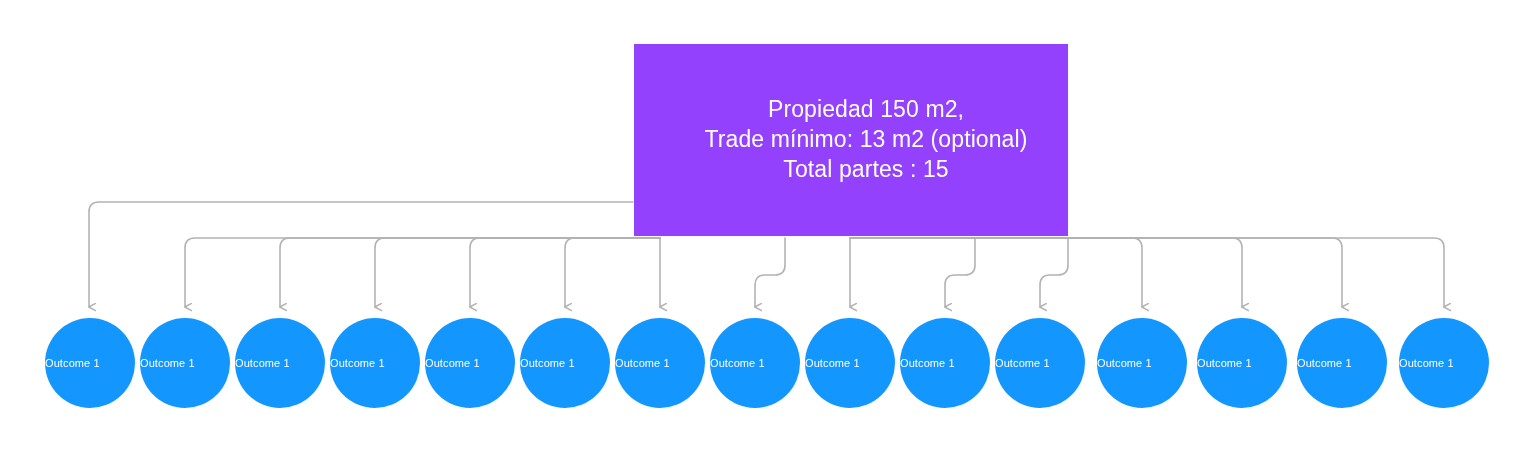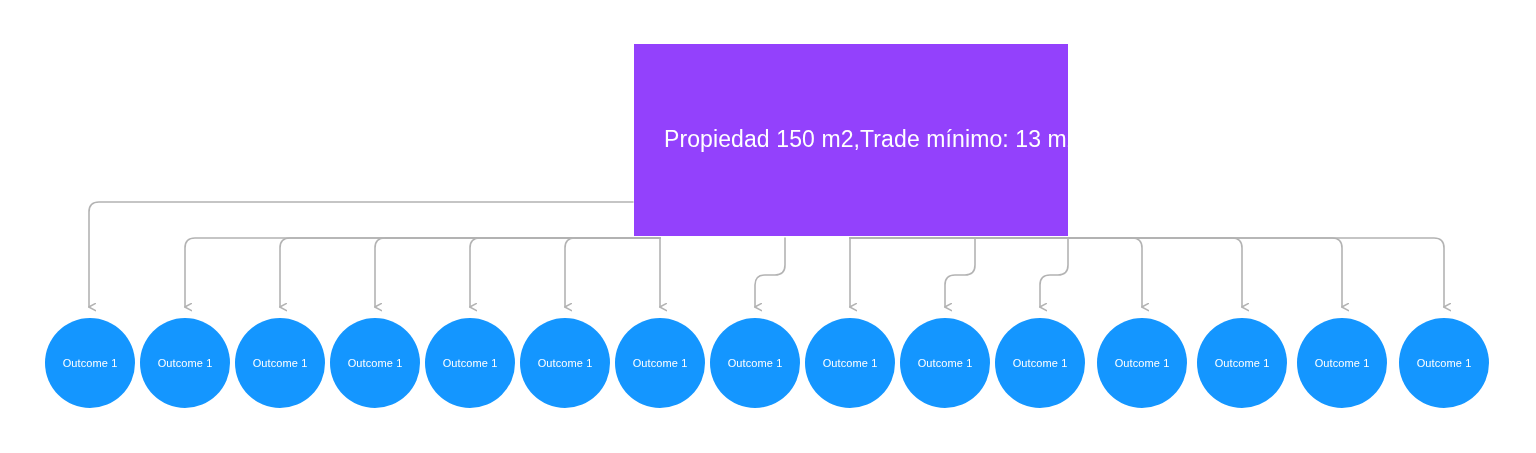--- a/index.html
+++ b/index.html
@@ -22,39 +22,41 @@
     position: absolute;
     left: 0;
     top: 0;
     width: 1536px;
     height: 453px;
   }
   .root-node {
     position: absolute;
     box-sizing: border-box;
     display: flex;
+    flex-direction: column;
     align-items: center;
+    justify-content: center;
     color: #ffffff;
     text-align: center;
     line-height: 1.30;
     font-size: 23px;
     letter-spacing: 0.1px;
     z-index: 3;
     padding-left: 30px;
   }
   .root-line {
     display: block;
     white-space: nowrap;
   }
   .leaf-node {
     position: absolute;
     border-radius: 50%;
     display: flex;
     align-items: center;
-    justify-content: center;
+    justify-content: flex-start;
     color: #ffffff;
     font-size: 11px;
     letter-spacing: 0.1px;
     z-index: 2;
   }
   .leaf-label {
     pointer-events: none;
     white-space: nowrap;
   }
 </style>
@@ -84,20 +86,21 @@
         <path d="M 850 238 L 1132 238 Q 1142 238 1142 248 L 1142 307" marker-end="url(#arrowhead)"></path>
         <path d="M 850 238 L 1232 238 Q 1242 238 1242 248 L 1242 307" marker-end="url(#arrowhead)"></path>
         <path d="M 850 238 L 1332 238 Q 1342 238 1342 248 L 1342 307" marker-end="url(#arrowhead)"></path>
         <path d="M 850 238 L 1434 238 Q 1444 238 1444 248 L 1444 307" marker-end="url(#arrowhead)"></path>
       </g>
   </svg>
 
   <div class="root-node" style="left: 634px; top: 44px; width: 434px; height: 192px; background: rgb(147, 65, 252); color: rgb(255, 255, 255);">
       <span class="root-line">Propiedad 150 m2,</span>
       <span class="root-line">Trade mínimo: 13 m2 (optional)</span>
+      <span class="root-line">Total partes : 15</span>
     </div>
 
   <div id="leaf-layer">
       <div class="leaf-node" style="left: 45px; top: 318px; width: 90px; height: 90px; background: rgb(20, 150, 255); color: rgb(255, 255, 255);">
         <span class="leaf-label">Outcome 1</span>
       </div>
       <div class="leaf-node" style="left: 140px; top: 318px; width: 90px; height: 90px; background: rgb(20, 150, 255); color: rgb(255, 255, 255);">
         <span class="leaf-label">Outcome 1</span>
       </div>
       <div class="leaf-node" style="left: 235px; top: 318px; width: 90px; height: 90px; background: rgb(20, 150, 255); color: rgb(255, 255, 255);">

